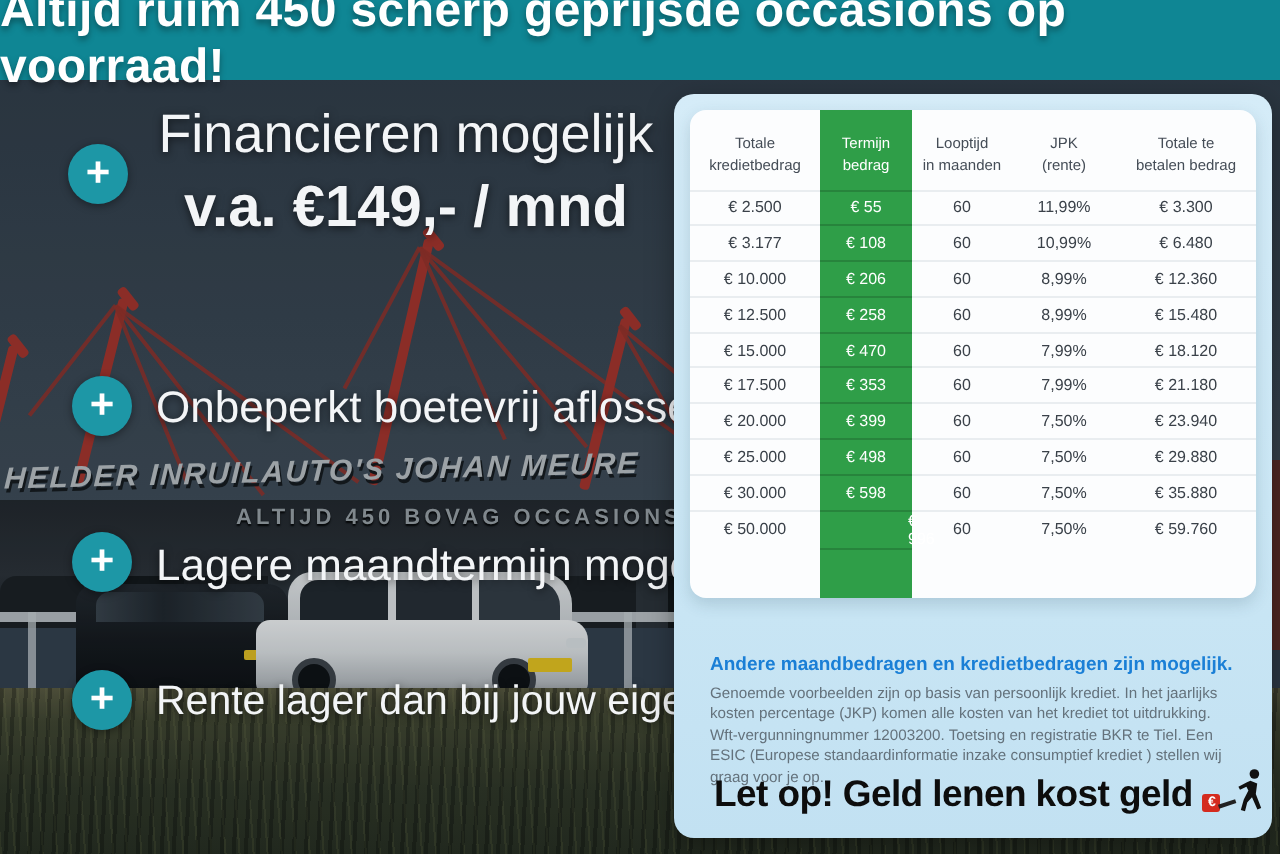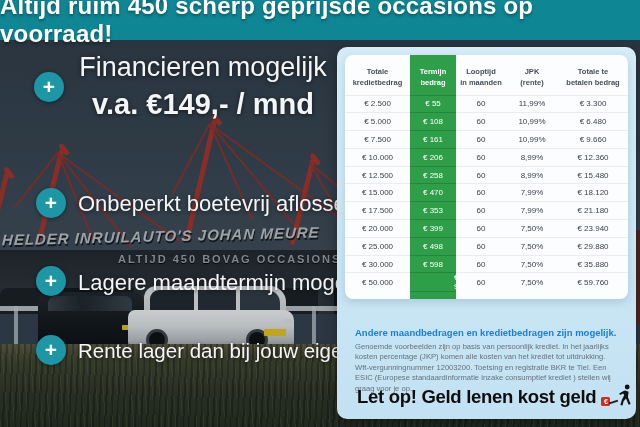--- a/index.html
+++ b/index.html
@@ -75,21 +75,21 @@
   .panel{position:absolute;left:337px;top:47px;width:299px;height:372px;z-index:6;
        border-radius:10px;background:linear-gradient(180deg,#d5ecf8 0%,#cbe7f5 55%,#c2e1f2 100%);
        box-shadow:0 4px 14px rgba(0,0,0,.35);}
   .card{position:absolute;left:8px;top:8px;width:283px;height:244px;border-radius:8px;
        background:#fcfdfe;box-shadow:0 3px 8px rgba(40,70,90,.18);overflow:hidden;}
   .green-strip{position:absolute;left:65px;top:0;bottom:0;width:46px;}
   table.fin{position:relative;z-index:2;width:283px;border-collapse:collapse;table-layout:fixed;margin-top:5px;}
   table.fin th,table.fin td{padding:0;text-align:center;vertical-align:middle;}
   table.fin col.w0{width:65px;}table.fin col.w1{width:46px;}table.fin col.w2{width:50px;}
   table.fin col.w3{width:52px;}table.fin col.w4{width:70px;}
-  table.fin th{height:35px;font-size:7.5px;font-weight:700;color:#454d57;
+  table.fin th{height:35px;font-size:7.5px;font-weight:400;color:#454d57;
        border-bottom:1px solid #e9edf0;}
   table.fin th span{display:block;line-height:1.5;}
   table.fin td{height:17.8px;font-size:8px;color:#3a4149;border-bottom:1px solid #e9edf0;}
   table.fin .c1{color:#fff;border-bottom-color:rgba(0,0,0,.16);}
   table.fin tr:last-child td{border-bottom-color:transparent;}
   table.fin tr:last-child td.c1{border-bottom-color:rgba(0,0,0,.16);padding-left:44px;}
 
   .disc-head{position:absolute;left:18px;top:280px;width:264px;
        font-size:9.5px;font-weight:700;}
   .disc-body{position:absolute;left:18px;top:295px;width:264px;
@@ -217,32 +217,25 @@
           </thead>
         <tbody id="fin-body">
             <tr>
               <td class="c0">€ 2.500</td>
               <td class="c1">€ 55</td>
               <td class="c2">60</td>
               <td class="c3">11,99%</td>
               <td class="c4">€ 3.300</td>
             </tr>
             <tr>
-              <td class="c0">€ 5.000</td>
+              <td class="c0">€ 3.177</td>
               <td class="c1">€ 108</td>
               <td class="c2">60</td>
               <td class="c3">10,99%</td>
               <td class="c4">€ 6.480</td>
-            </tr>
-            <tr>
-              <td class="c0">€ 7.500</td>
-              <td class="c1">€ 161</td>
-              <td class="c2">60</td>
-              <td class="c3">10,99%</td>
-              <td class="c4">€ 9.660</td>
             </tr>
             <tr>
               <td class="c0">€ 10.000</td>
               <td class="c1">€ 206</td>
               <td class="c2">60</td>
               <td class="c3">8,99%</td>
               <td class="c4">€ 12.360</td>
             </tr>
             <tr>
               <td class="c0">€ 12.500</td>

